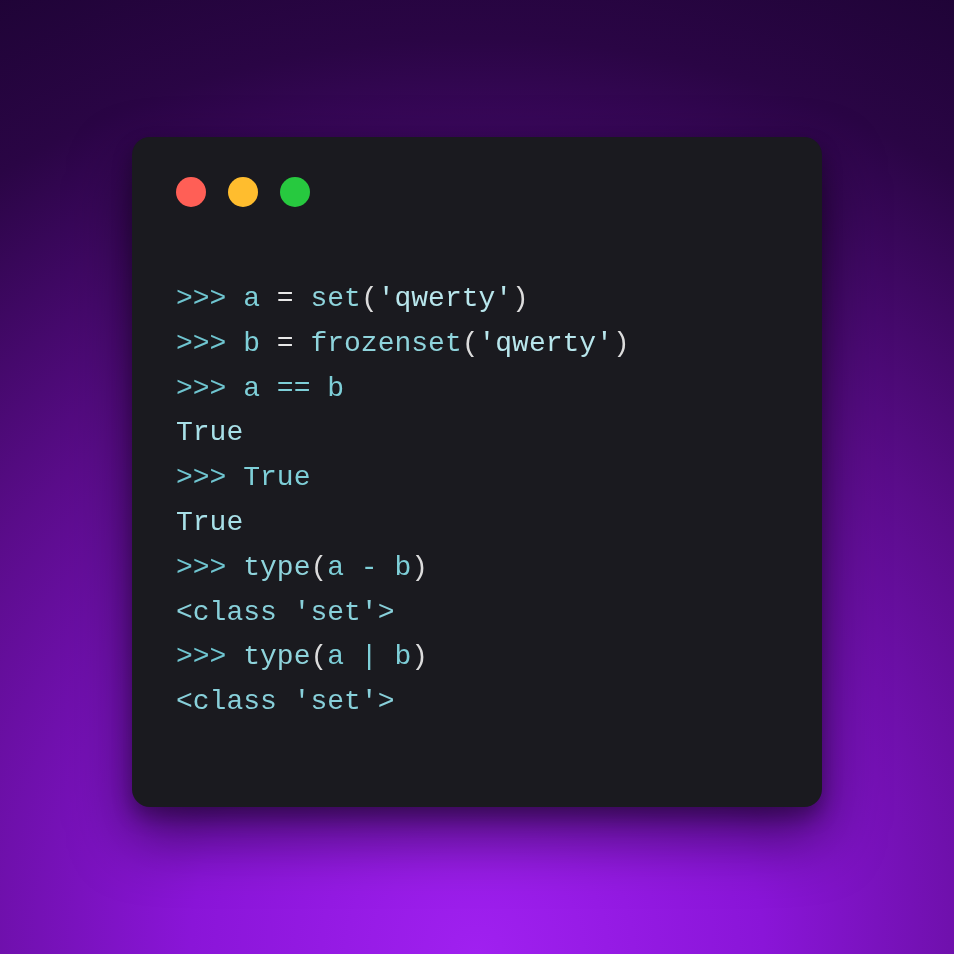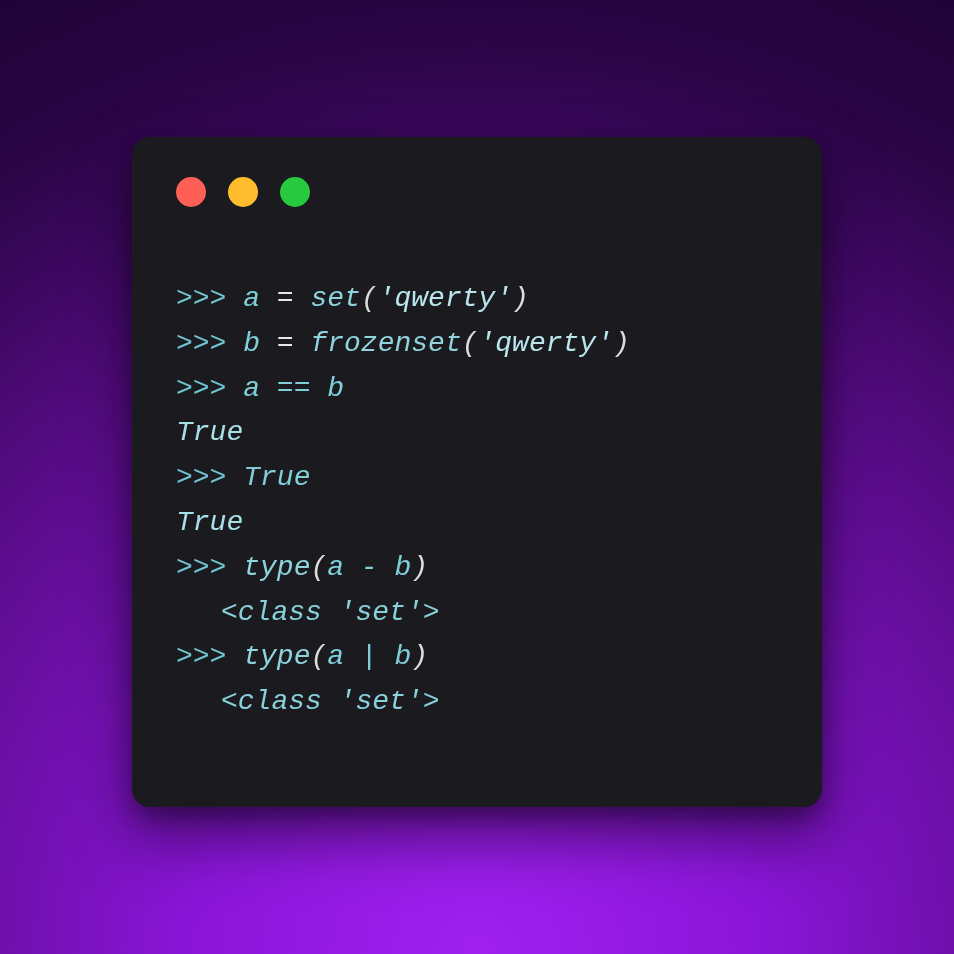--- a/index.html
+++ b/index.html
@@ -18,21 +18,20 @@
     }
     .terminal-window {
       width: 690px;
       height: 670px;
       background: #1a1a1f;
       border-radius: 18px;
       box-shadow: 0 30px 60px rgba(0,0,0,0.5), 0 10px 20px rgba(0,0,0,0.3);
       padding: 40px 0 0 0;
       position: relative;
       margin-top: -10px;
-      font-style: italic;
     }
     .traffic-lights {
       display: flex;
       gap: 22px;
       padding-left: 44px;
       padding-bottom: 30px;
     }
     .traffic-light {
       width: 30px;
       height: 30px;
@@ -52,21 +51,21 @@
     .line {
       color: #9ed8e0;
     }
     .prompt { color: #6fc5d0; }
     .ident { color: #7ecfd8; }
     .op { color: #e8e8e8; }
     .func { color: #8fd4dc; }
     .paren { color: #dcdcdc; }
     .str { color: #b8e6ec; }
     .kw-output { color: #a8e0e8; }
-    .class-out { color: #88d0da; margin-left: 45px; }
+    .class-out { color: #88d0da; }
   </style>
 </head>
 <body>
 
 <div class="terminal-window">
   <div class="traffic-lights">
     <div class="traffic-light tl-red"></div>
     <div class="traffic-light tl-yellow"></div>
     <div class="traffic-light tl-green"></div>
   </div>

